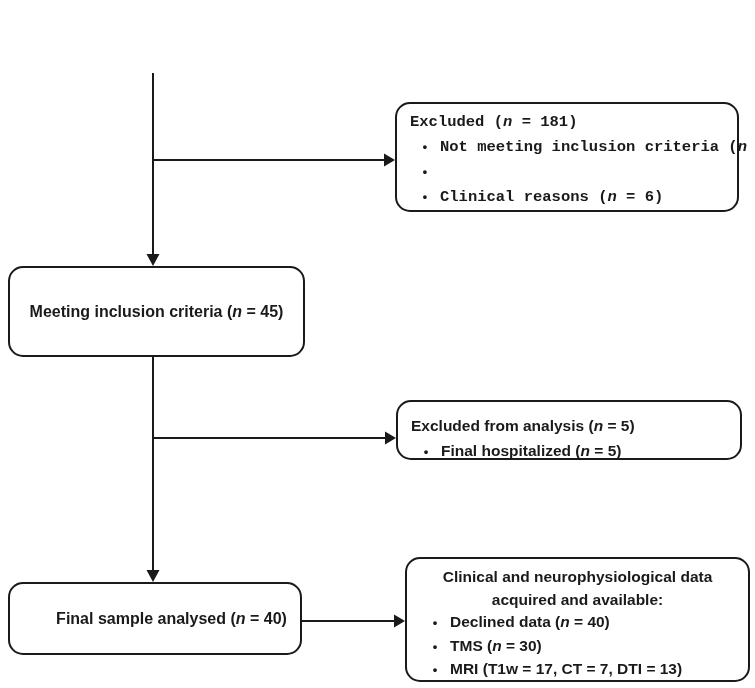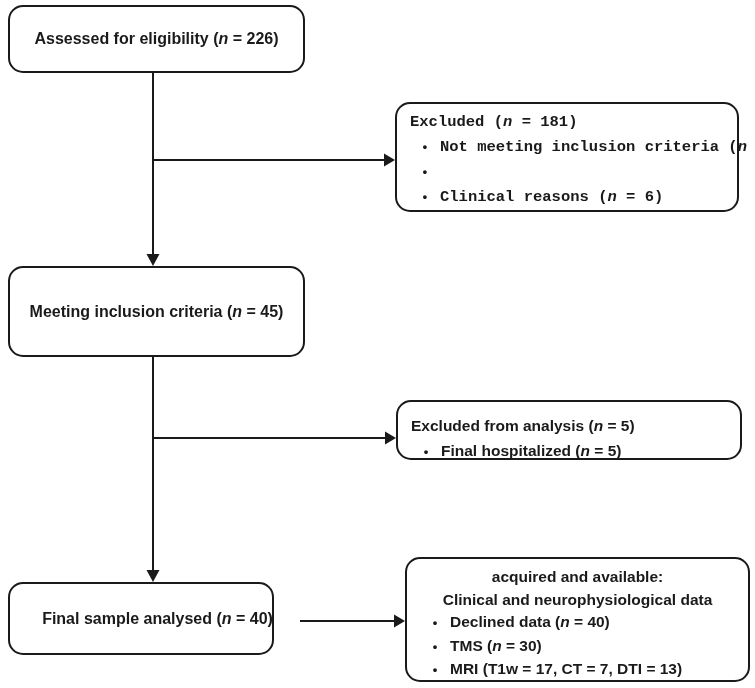--- a/index.html
+++ b/index.html
@@ -60,21 +60,21 @@
     margin-left: 13px;
     text-align: center;
     font-size: 13px;
   }
   .center-line { text-align: center; }
 
   #box-assessed          { left: 8px;   top: 5px;   width: 297px; height: 68px; }
   #box-excluded          { left: 395px; top: 102px; width: 344px; height: 110px; padding-top: 6px;  line-height: 25px; font-family: Liberation Mono, monospace; }
   #box-meeting           { left: 8px;   top: 266px; width: 297px; height: 91px; }
   #box-excluded-analysis { left: 396px; top: 400px; width: 346px; height: 60px;  padding-top: 11px; line-height: 25px; }
-  #box-final             { left: 8px;   top: 582px; width: 266px; height: 73px; padding-left: 33px; }
+  #box-final             { left: 8px;   top: 582px; width: 294px; height: 73px; padding-left: 33px; }
   #box-data              { left: 405px; top: 557px; width: 345px; height: 125px; padding-top: 7px;  line-height: 22.5px; }
 </style>
 </head>
 <body>
 
 <div class="figure">
 
   <svg class="connectors" viewBox="0 0 755 688" xmlns="http://www.w3.org/2000/svg">
 
     <line x1="153" y1="73" x2="153" y2="256"></line>
@@ -86,23 +86,20 @@
     <line x1="153" y1="337" x2="153" y2="572"></line>
     <polygon points="146.5,570 159.5,570 153,582"></polygon>
 
     <line x1="153" y1="438" x2="387" y2="438"></line>
     <polygon points="385,431.5 385,444.5 396,438"></polygon>
 
     <line x1="300" y1="621" x2="396" y2="621"></line>
     <polygon points="394,614.5 394,627.5 405,621"></polygon>
   </svg>
 
-  <div class="box center" id="box-assessed">
-    <div class="nowrap"><span>Assessed for eligibility (</span><span class="ital">n</span><span> = 226)</span></div>
-  </div>
 
   <div class="box list" id="box-excluded">
     <div class="title nowrap"><span>Excluded (</span><span class="ital">n</span><span> = 181)</span></div>
     <div class="row">
       <span class="bullet">•</span>
       <span class="nowrap"><span>Not meeting inclusion criteria (</span><span class="ital">n</span><span> = 157)</span></span>
     </div>
     <div class="row">
       <span class="bullet">•</span>
     </div>
@@ -122,22 +119,22 @@
       <span class="bullet">•</span>
       <span class="nowrap"><span>Final hospitalized (</span><span class="ital">n</span><span> = 5)</span></span>
     </div>
   </div>
 
   <div class="box center" id="box-final">
     <div class="nowrap"><span>Final sample analysed (</span><span class="ital">n</span><span> = 40)</span></div>
   </div>
 
   <div class="box list" id="box-data">
+    <div class="center-line nowrap">Clinical and neurophysiological data</div>
     <div class="center-line nowrap">acquired and available:</div>
-    <div class="center-line nowrap">Clinical and neurophysiological data</div>
     <div class="row">
       <span class="bullet">•</span>
       <span class="nowrap"><span>Declined data (</span><span class="ital">n</span><span> = 40)</span></span>
     </div>
     <div class="row">
       <span class="bullet">•</span>
       <span class="nowrap"><span>TMS (</span><span class="ital">n</span><span> = 30)</span></span>
     </div>
     <div class="row">
       <span class="bullet">•</span>

